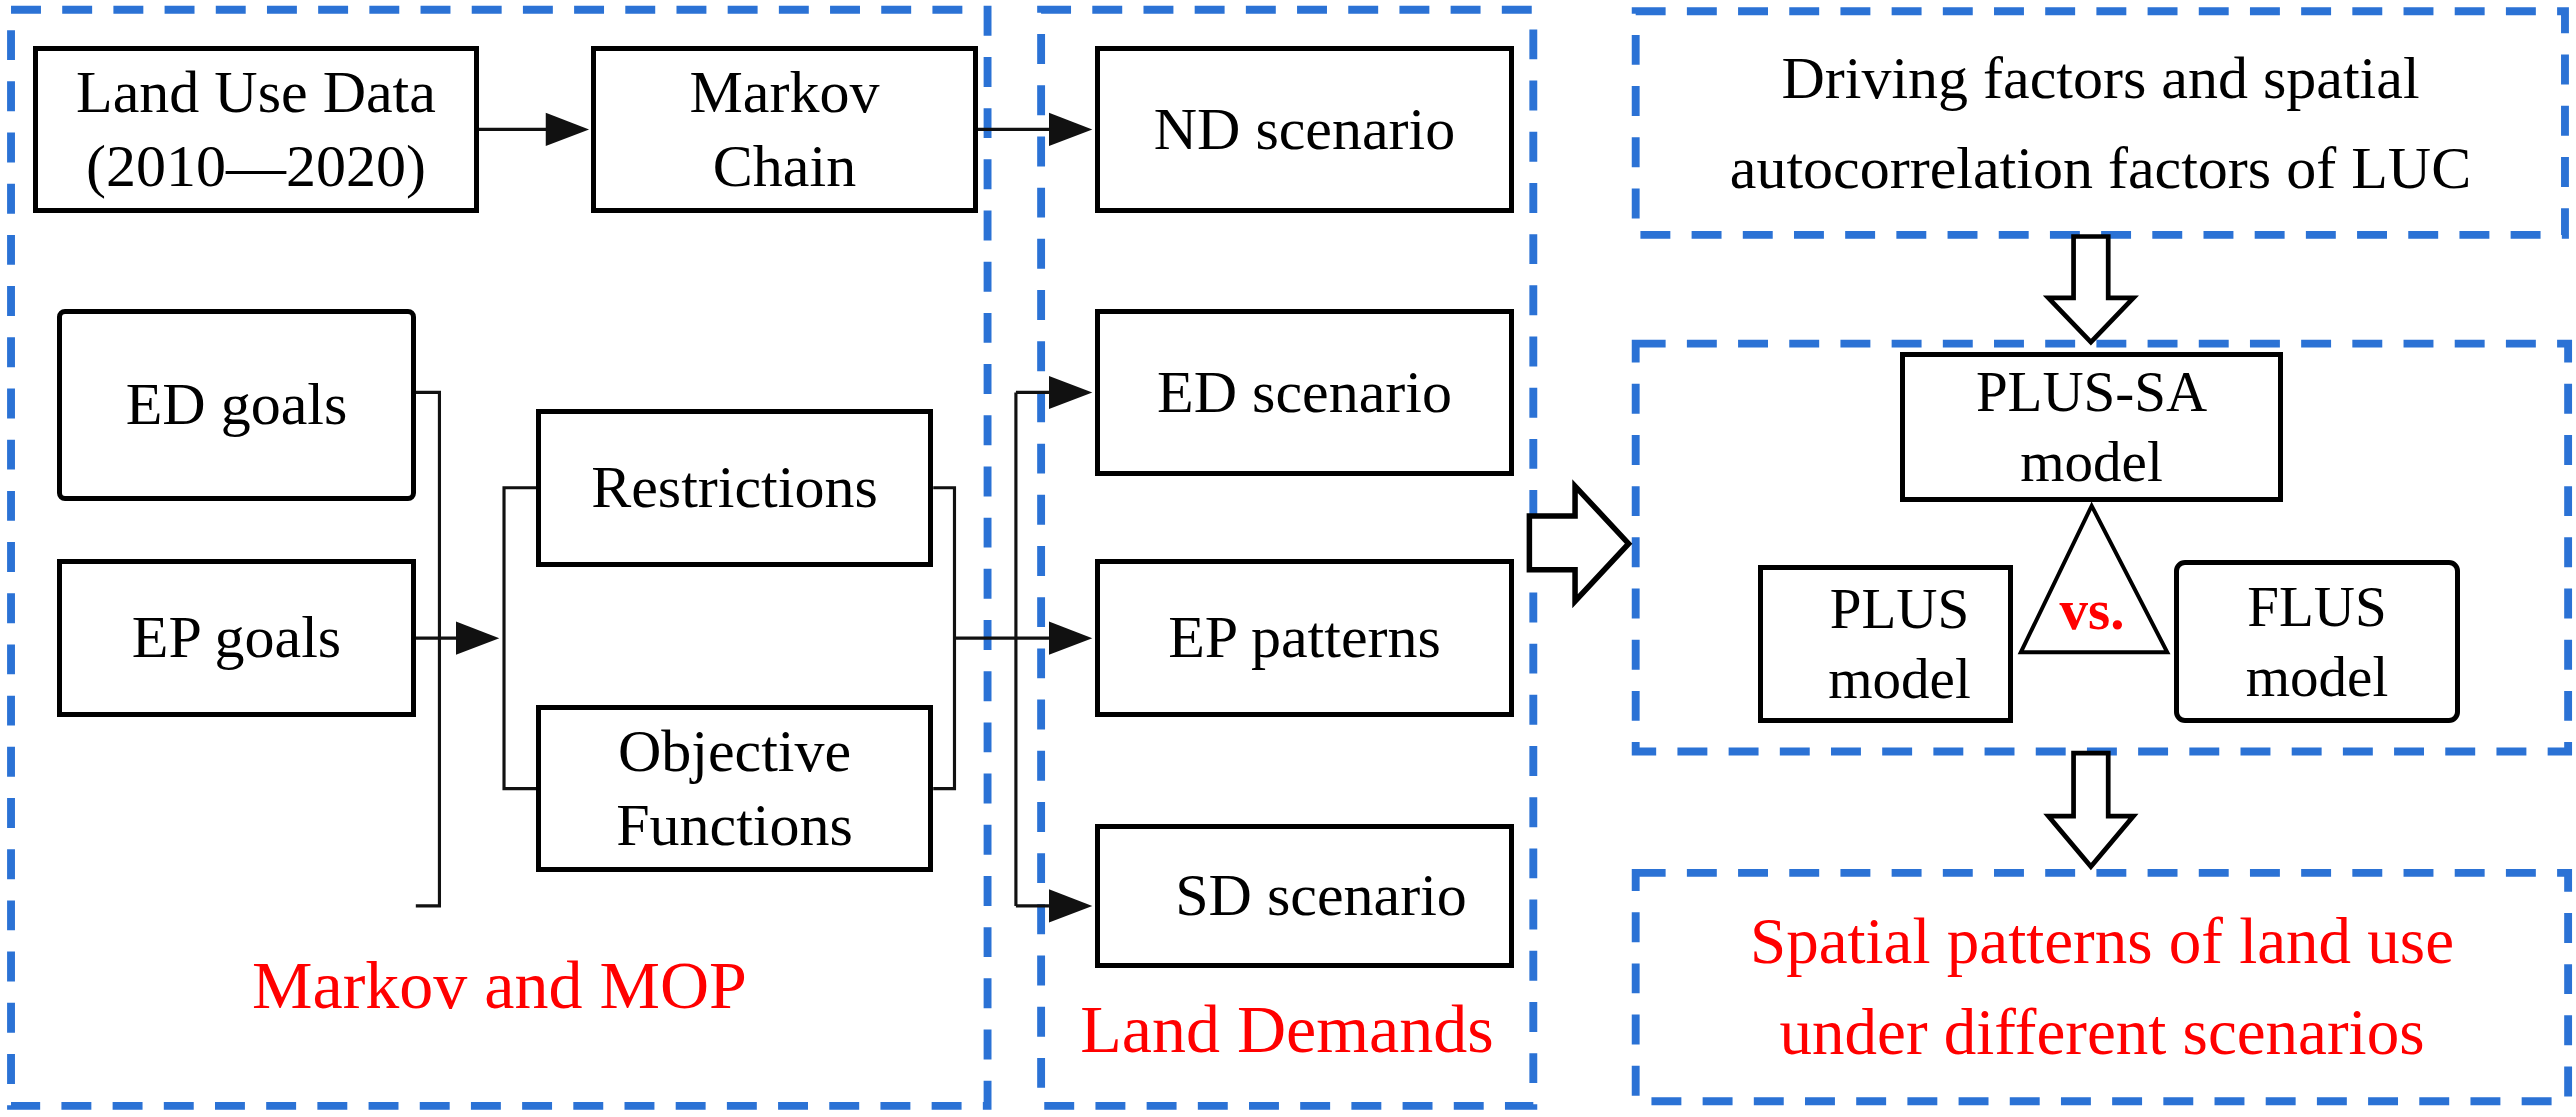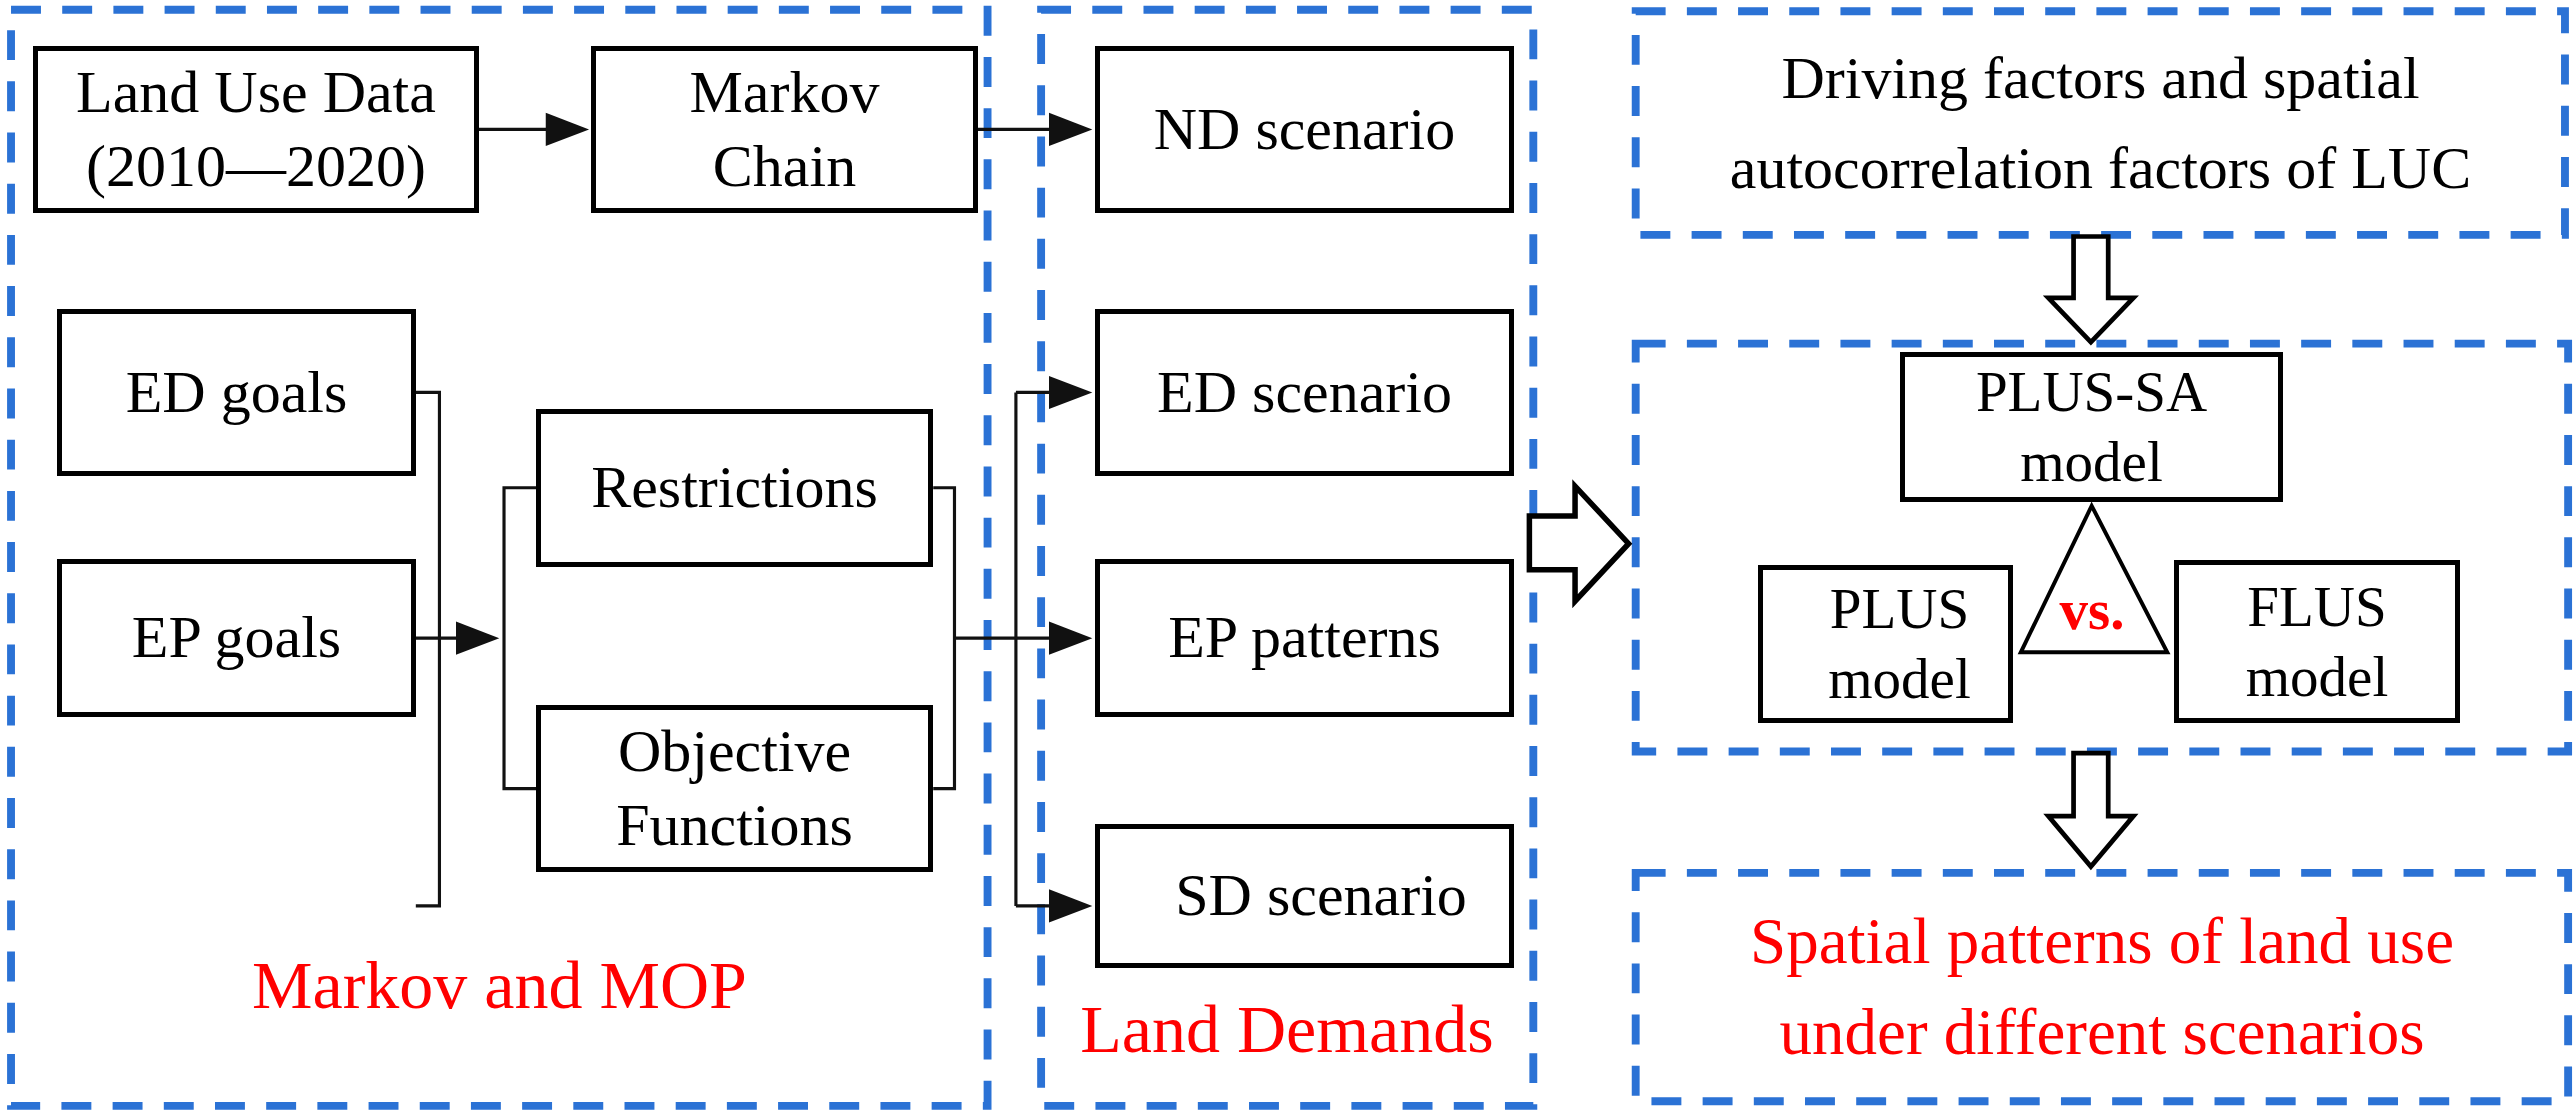--- a/index.html
+++ b/index.html
@@ -86,36 +86,36 @@
     <polygon class="hollow-sm" points="2633,300 2677,300 2677,378 2709,378 2655,434 2601,378 2633,378"></polygon>
     <polygon class="hollow-sm" points="2633,956 2677,956 2677,1036 2709,1036 2655,1100 2601,1036 2633,1036"></polygon>
 
     <polygon class="tri" points="2656,642 2752,828 2566,828"></polygon>
   </svg>
 
   <div class="box" style="left:33px;top:46px;width:446px;height:167px;">Land Use Data
 (2010—2020)</div>
   <div class="box" style="left:591px;top:46px;width:387px;height:167px;">Markov
 Chain</div>
-  <div class="box" style="left:57px;top:309px;width:359px;height:167px;">ED goals</div>
+  <div class="box" style="left:57px;top:309px;width:359px;height:192px;border-radius:8px;">ED goals</div>
   <div class="box" style="left:57px;top:559px;width:359px;height:158px;">EP goals</div>
   <div class="box" style="left:536px;top:409px;width:397px;height:158px;">Restrictions</div>
   <div class="box" style="left:536px;top:705px;width:397px;height:167px;">Objective
 Functions</div>
 
   <div class="box" style="left:1095px;top:46px;width:419px;height:167px;">ND scenario</div>
   <div class="box" style="left:1095px;top:309px;width:419px;height:167px;">ED scenario</div>
   <div class="box" style="left:1095px;top:559px;width:419px;height:158px;">EP patterns</div>
   <div class="box" style="left:1095px;top:824px;width:419px;height:144px;padding-left:33px;">SD scenario</div>
 
   <div class="box sm" style="left:1900px;top:352px;width:383px;height:150px;">PLUS-SA
 model</div>
   <div class="box sm" style="left:1758px;top:565px;width:255px;height:158px;padding-left:28px;">PLUS
 model</div>
-  <div class="box sm" style="left:2174px;top:560px;width:286px;height:163px;">FLUS
+  <div class="box sm" style="left:2174px;top:560px;width:286px;height:163px;border-radius:11px;">FLUS
 model</div>
 
   <div class="vs" style="left:2029px;top:573px;width:126px;height:72px;">vs.</div>
 
   <div class="plabel" style="left:11px;top:947px;width:977px;height:76px;">Markov and MOP</div>
   <div class="plabel" style="left:1041px;top:991px;width:492px;height:76px;">Land Demands</div>
 
   <div class="paneltext" style="left:1636px;top:11px;width:929px;height:224px;">Driving factors and spatial
 autocorrelation factors of LUC</div>
   <div class="paneltext red" style="left:1636px;top:873px;width:932px;height:228px;">Spatial patterns of land use

